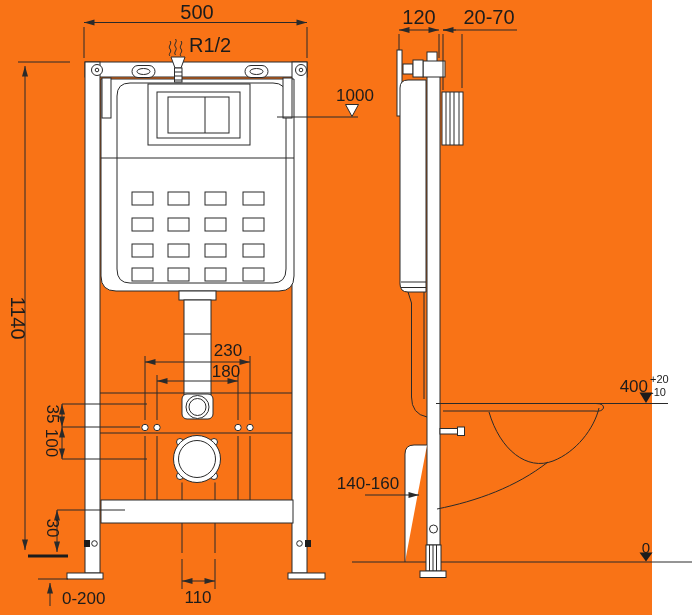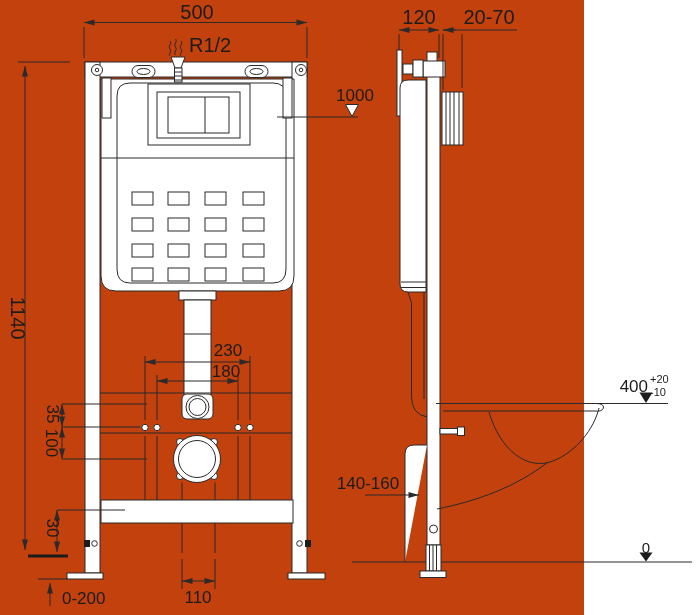--- a/index.html
+++ b/index.html
@@ -5,23 +5,23 @@
   html, body {
     margin: 0;
     padding: 0;
     background: #ffffff;
     width: 700px;
     height: 615px;
     overflow: hidden;
     font-family: "Liberation Sans", sans-serif;
   }
   .drawing-wrap {
-    width: 584px;
+    width: 652px;
     height: 615px;
-    background: #c2410c;
+    background: #f97316;
   }
   svg { display: block; }
   .ln   { stroke: #2a2a2a; stroke-width: 1; fill: none; }
   .lnw  { stroke: #2a2a2a; stroke-width: 1; fill: #ffffff; }
   .thick{ stroke: #1c1c1c; stroke-width: 3; fill: none; }
   .dim  { stroke: #2a2a2a; stroke-width: 1; fill: none; }
   .dark { fill: #1c1c1c; stroke: none; }
   text  {
     fill: #1c1c1c;
     font-family: "Liberation Sans", sans-serif;

